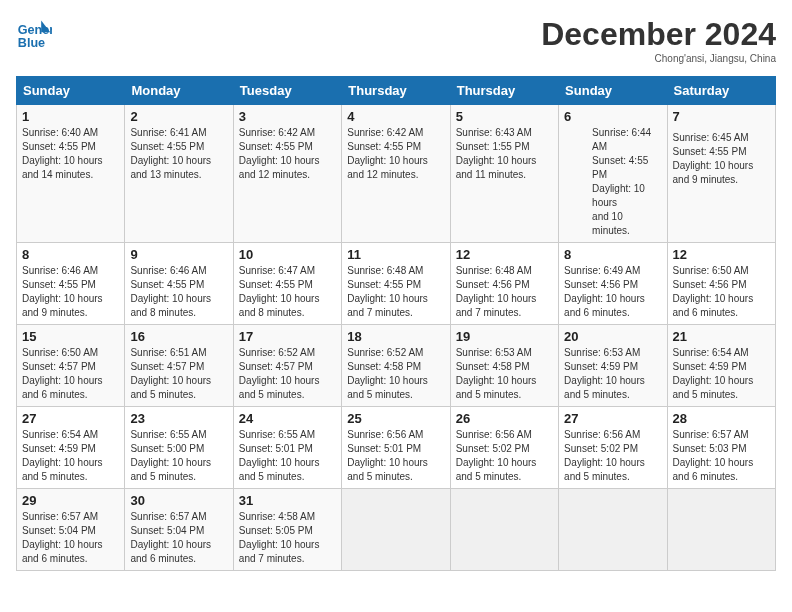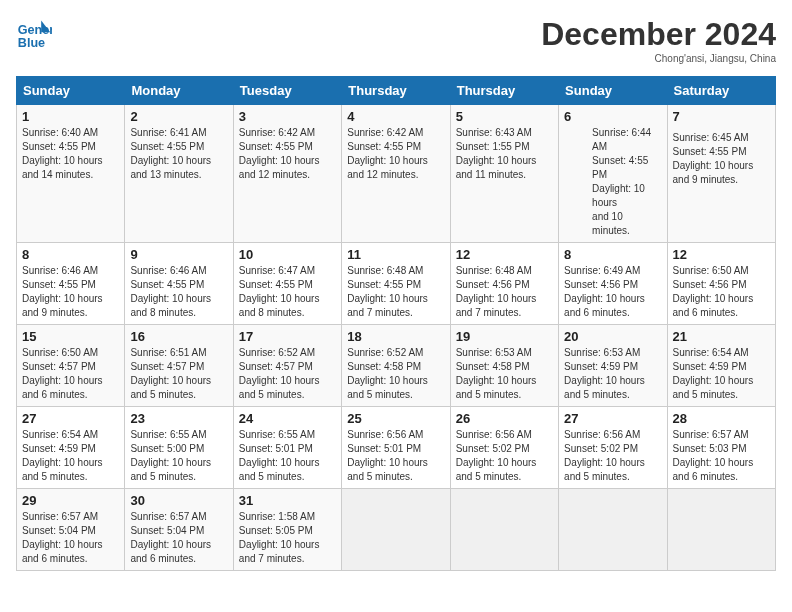--- a/index.html
+++ b/index.html
@@ -315,21 +315,21 @@
         </td>
         <td>
           <div class="day-num">30</div>
           <div class="day-info" style="white-space: pre-line;">Sunrise: 6:57 AM
 Sunset: 5:04 PM
 Daylight: 10 hours
 and 6 minutes.</div>
         </td>
         <td>
           <div class="day-num">31</div>
-          <div class="day-info" style="white-space: pre-line;">Sunrise: 1:58 AM
+          <div class="day-info" style="white-space: pre-line;">Sunrise: 4:58 AM
 Sunset: 5:05 PM
 Daylight: 10 hours
 and 7 minutes.</div>
         </td>
         <td class="empty"></td>
         <td class="empty"></td>
         <td class="empty"></td>
         <td class="empty"></td>
       </tr>
     </tbody>

